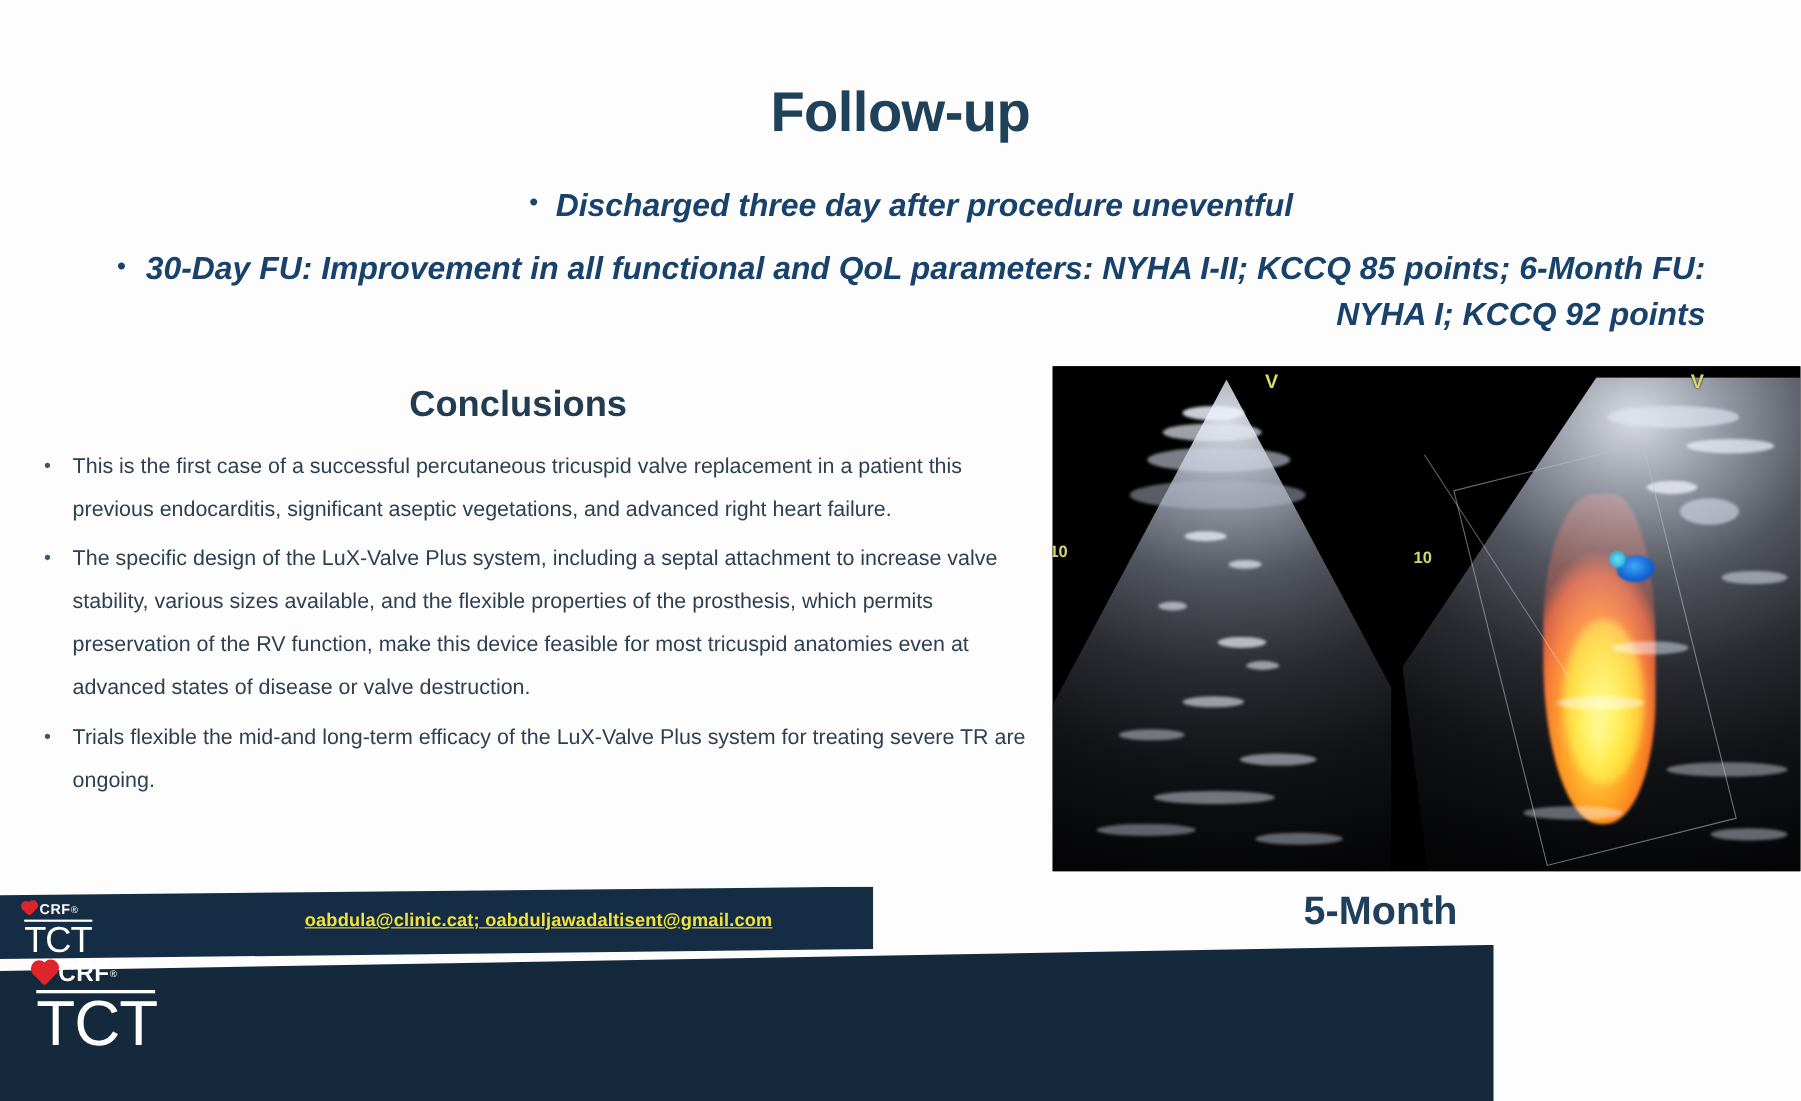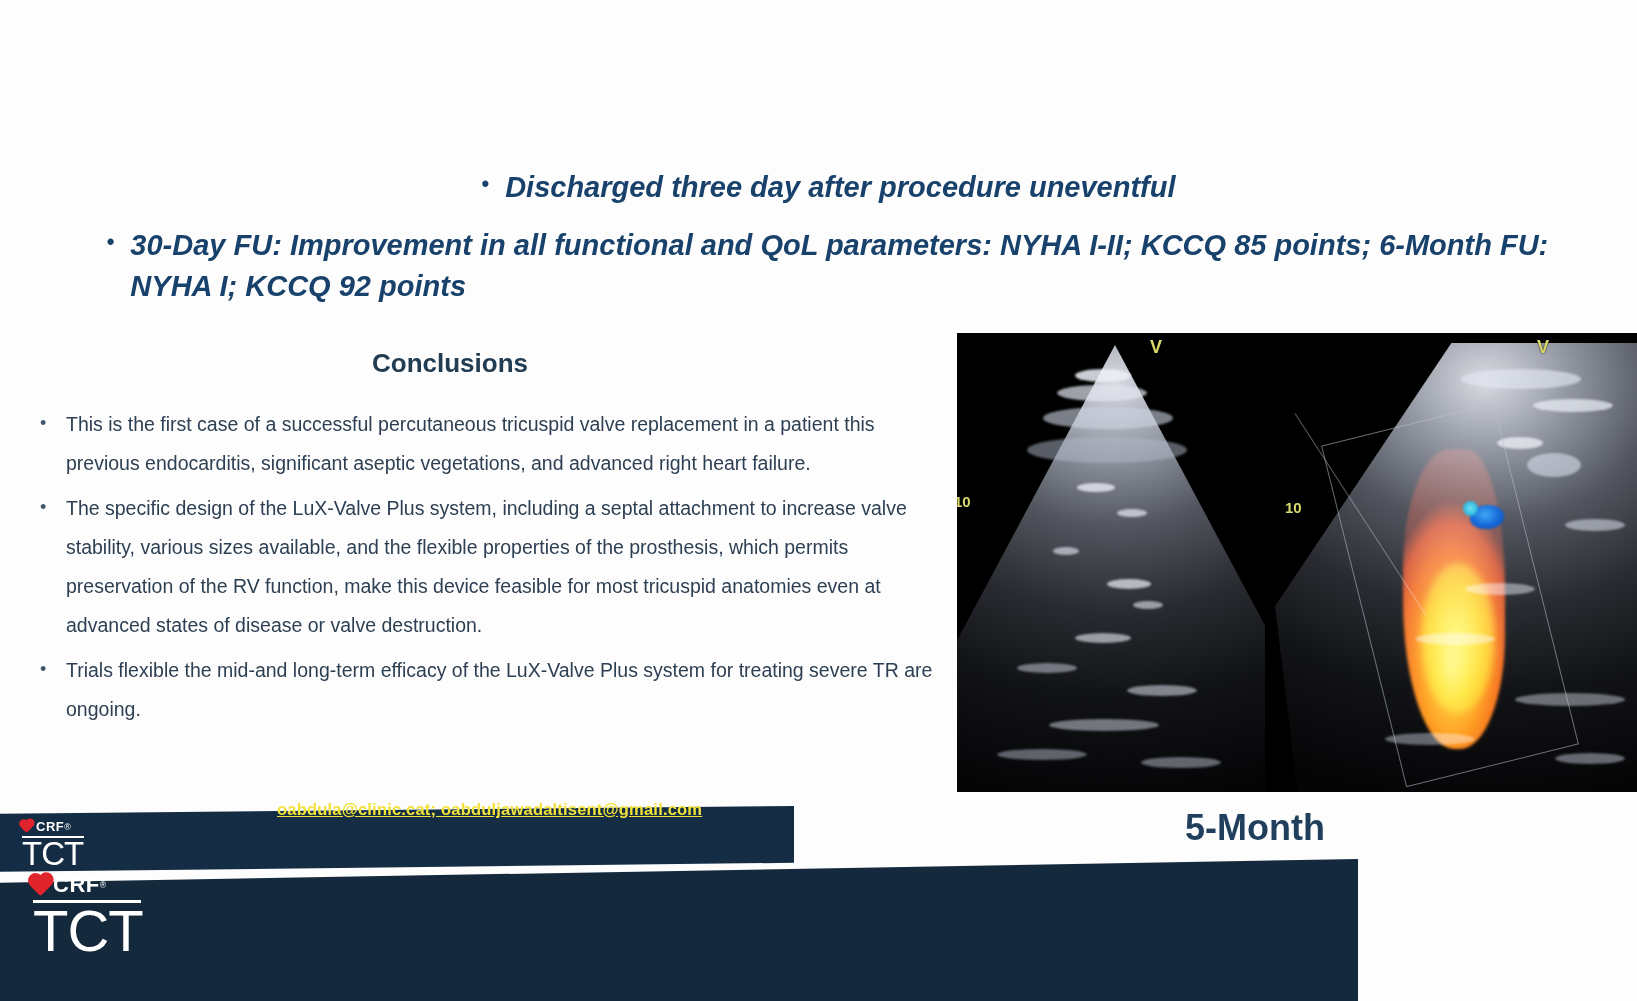--- a/index.html
+++ b/index.html
@@ -25,27 +25,27 @@
     color:#18426b;
     font-size:29px;font-weight:bold;font-style:italic;
     line-height:1.42;
     text-align:center;
   }
   .tb-row{display:flex;align-items:flex-start;justify-content:center;}
   .tb-dot{
     font-size:22px;line-height:1.5;margin-right:16px;flex:0 0 auto;
     font-style:normal;
   }
-  .tb-text{max-width:1420px;text-align:left;}
+  .tb-text{max-width:1420px;text-align:right;}
   .tb2{margin-top:17px;}
 
   
   .conc-head{
     position:absolute;left:372px;top:348px;
-    font-size:26px;font-weight:bold;color:#223c52;
+    font-size:33px;font-weight:bold;color:#223c52;
   }
 
   
   .conc-list{
     position:absolute;left:40px;top:405px;width:895px;
     color:#2d3f52;font-size:19.5px;line-height:2.0;
   }
   .conc-item{display:flex;align-items:flex-start;margin-bottom:6px;}
   .conc-dot{
     flex:0 0 auto;width:26px;color:#41566b;font-size:18px;line-height:2.0;
@@ -126,21 +126,21 @@
     background:#152d44;
     border-radius:0 0 0 0;
     clip-path:polygon(0% 12%, 100% 0%, 100% 86%, 0% 100%);
   }
   .footer-bottom{
     position:absolute;left:-12px;top:856px;width:1370px;height:150px;
     background:#15293d;
     clip-path:polygon(0% 18%, 100% 2%, 100% 100%, 0% 100%);
   }
   .footer-email{
-    position:absolute;left:277px;top:800px;
+    position:absolute;left:277px;top:828px;
     color:#f2e23c;font-size:16.5px;font-weight:bold;
     text-decoration:underline;
     letter-spacing:0.2px;
   }
 
   
   .tct{position:absolute;color:#fff;}
   .tct .crf-row{display:flex;align-items:center;}
   .heart{
     display:inline-block;background:#e0242c;
@@ -171,20 +171,21 @@
   .tct-lg .heart:after{width:15px;height:15px;top:0;left:7.5px;}
   .tct-lg .crf-txt{font-size:22px;}
   .tct-lg .tct-rule{height:3px;width:108px;}
   .tct-lg .tct-word{font-size:58px;}
 </style>
 </head>
 <body>
 
 <div class="slide">
 
+  <div class="title">Follow-up</div>
 
   <div class="topbullets">
     <div class="tb-row">
       <span class="tb-dot">•</span>
       <span class="tb-text">Discharged three day after procedure uneventful</span>
     </div>
     <div class="tb-row tb2">
       <span class="tb-dot">•</span>
       <span class="tb-text">30-Day FU: Improvement in all functional and QoL parameters: NYHA I-II;  KCCQ 85 points; 6-Month FU: NYHA I; KCCQ 92 points</span>
     </div>

